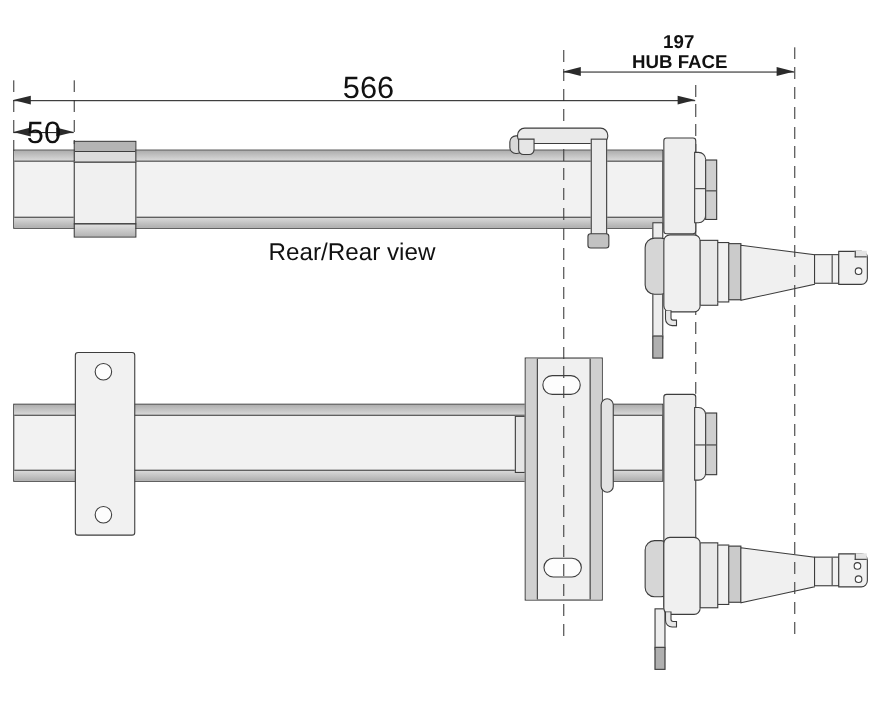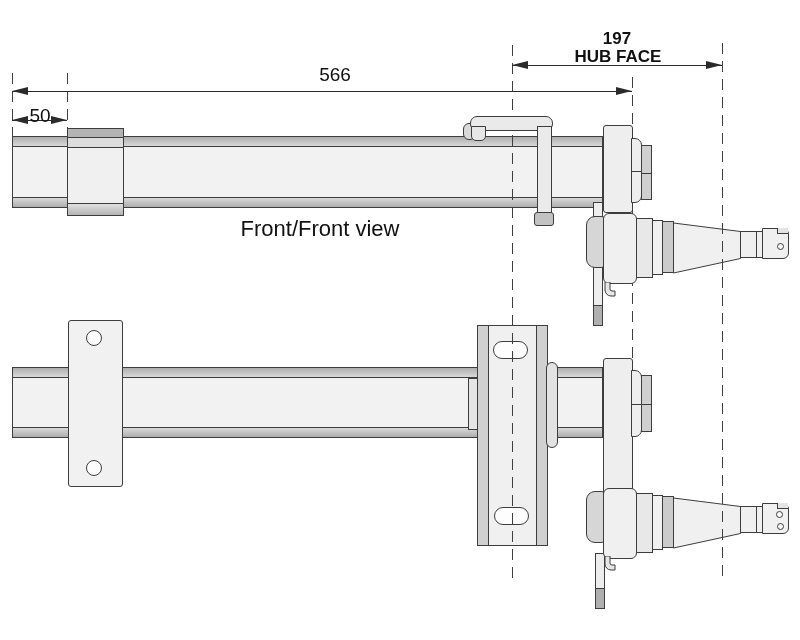--- a/index.html
+++ b/index.html
@@ -21,21 +21,21 @@
   .vdash { position:absolute; width:1px;
     background:repeating-linear-gradient(to bottom,#3f3f3f 0 11px,transparent 11px 18px); }
   .dimline { position:absolute; height:0; border-top:1px solid #2b2b2b; }
   .arrow-l { position:absolute; width:0; height:0;
     border-top:4px solid transparent; border-bottom:4px solid transparent;
     border-right:16px solid #2b2b2b; }
   .arrow-r { position:absolute; width:0; height:0;
     border-top:4px solid transparent; border-bottom:4px solid transparent;
     border-left:16px solid #2b2b2b; }
   .dimtext { position:absolute; transform:translateX(-50%); white-space:nowrap; color:#111; }
-  .big { font-size:19px; }
+  .big { font-size:28px; }
   .med { font-size:17px;font-weight:bold; }
   .viewlabel { font-size:22px; }
   .midline { position:absolute; left:0; right:0; top:50%; border-top:1px solid #3d3d3d; }
   .hole { position:absolute; border:1px solid #3d3d3d; border-radius:50%; background:#fdfdfd; }
 </style>
 </head>
 <body>
 
 <div id="stage">
 
@@ -147,15 +147,15 @@
   <div class="arrow-l" style="left:12px; top:116px;"></div>
   <div class="arrow-r" style="left:51px; top:116px;"></div>
   <div class="dimtext big" style="left:40px; top:105px;">50</div>
 
   <div class="dimline" style="left:512px; top:65px; width:210px;"></div>
   <div class="arrow-l" style="left:512px; top:61px;"></div>
   <div class="arrow-r" style="left:706px; top:61px;"></div>
   <div class="dimtext med" style="left:617px; top:29px;">197</div>
   <div class="dimtext med" style="left:618px; top:47px;">HUB FACE</div>
 
-  <div class="dimtext viewlabel" style="left:320px; top:216px;">Front/Front view</div>
+  <div class="dimtext viewlabel" style="left:320px; top:216px;">Rear/Rear view</div>
 
 </div>
 
 </body></html>

